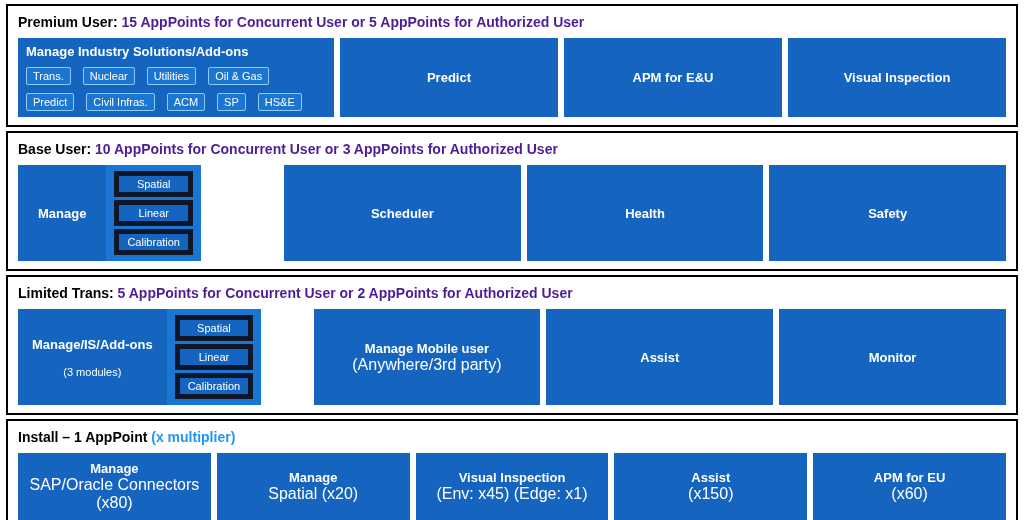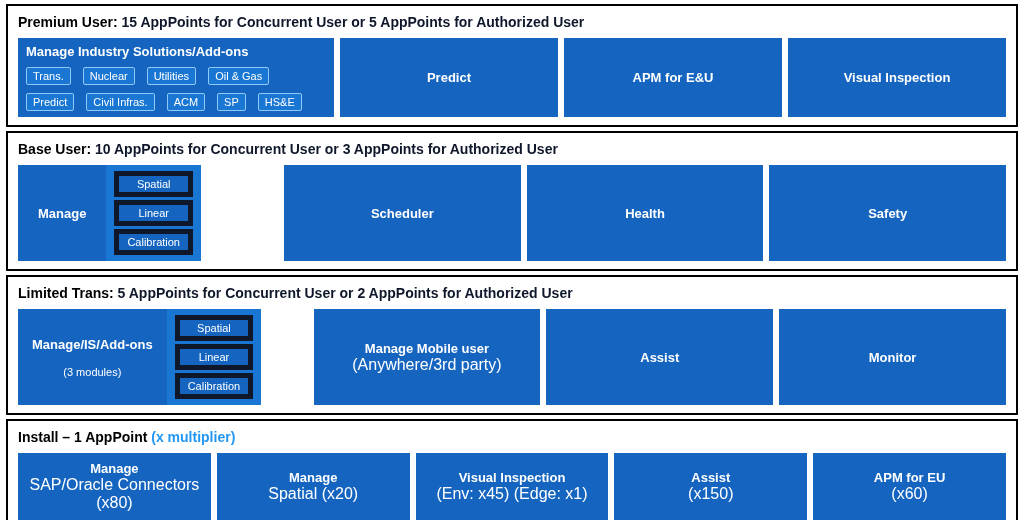--- a/index.html
+++ b/index.html
@@ -15,21 +15,21 @@
       margin: 4px 6px;
       padding: 8px 10px;
     }
     .section-title {
       font-size: 14px;
       font-weight: bold;
       color: #000;
       margin-bottom: 8px;
     }
     .section-title .highlight {
-      color: #0f172a;
+      color: #4c1d95;
     }
     .row {
       display: flex;
       gap: 6px;
       align-items: stretch;
     }
     .blue-box {
       background: #1565c0;
       color: #fff;
       font-weight: bold;

